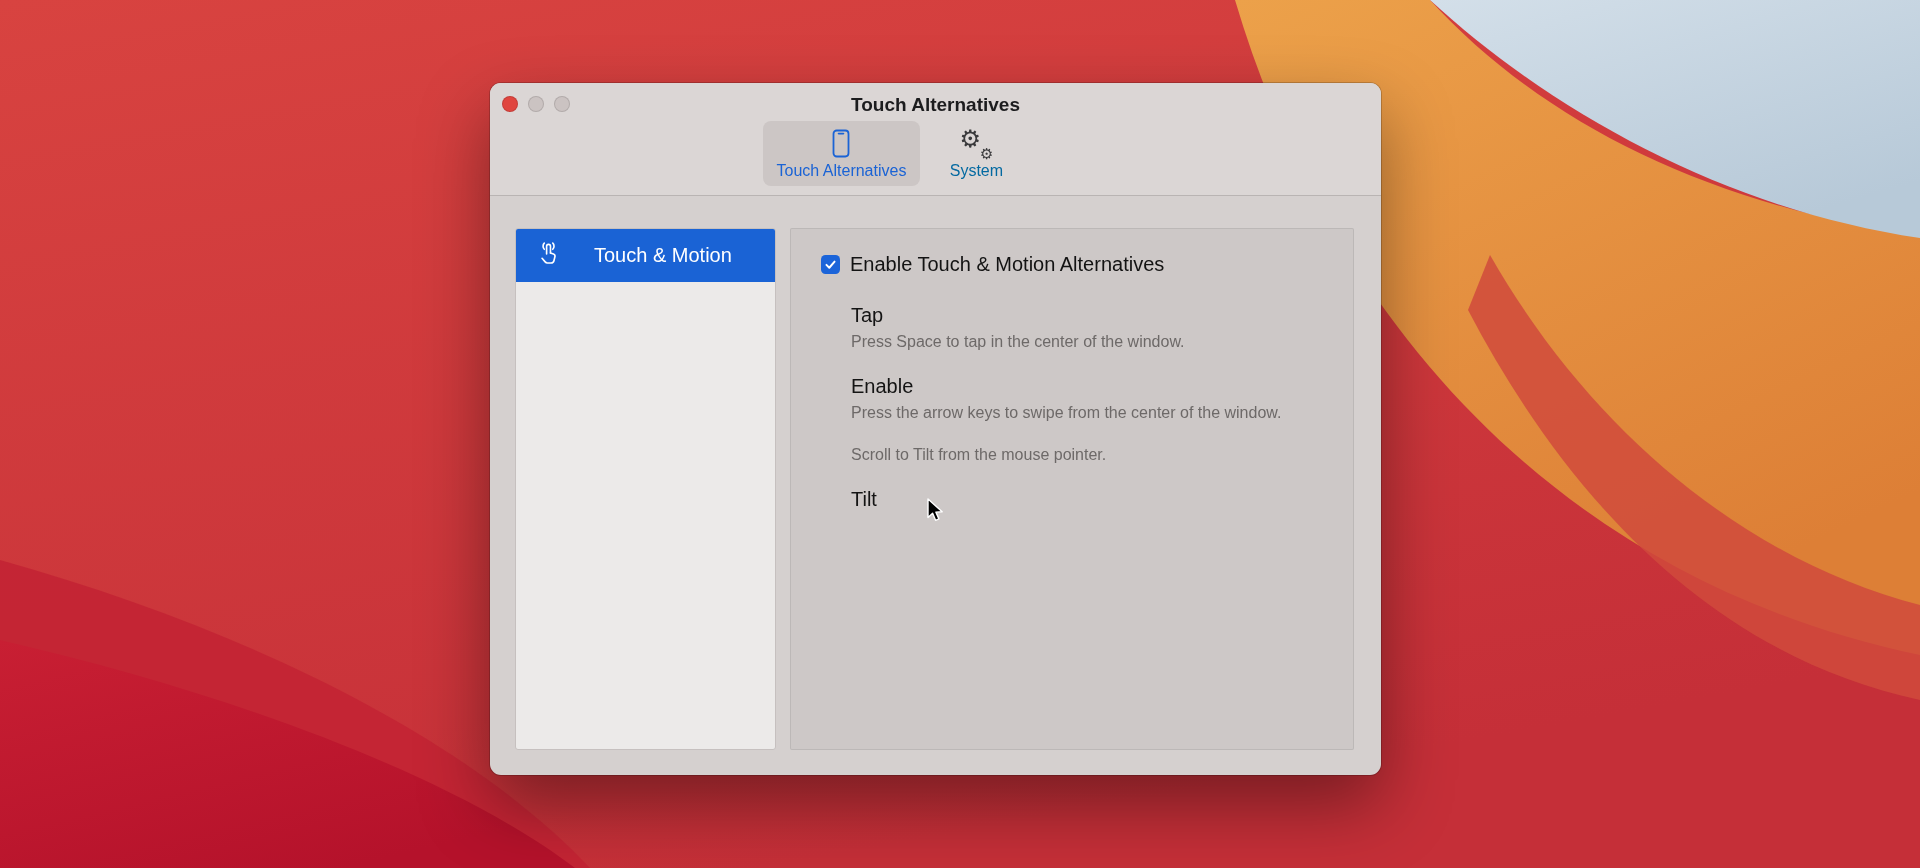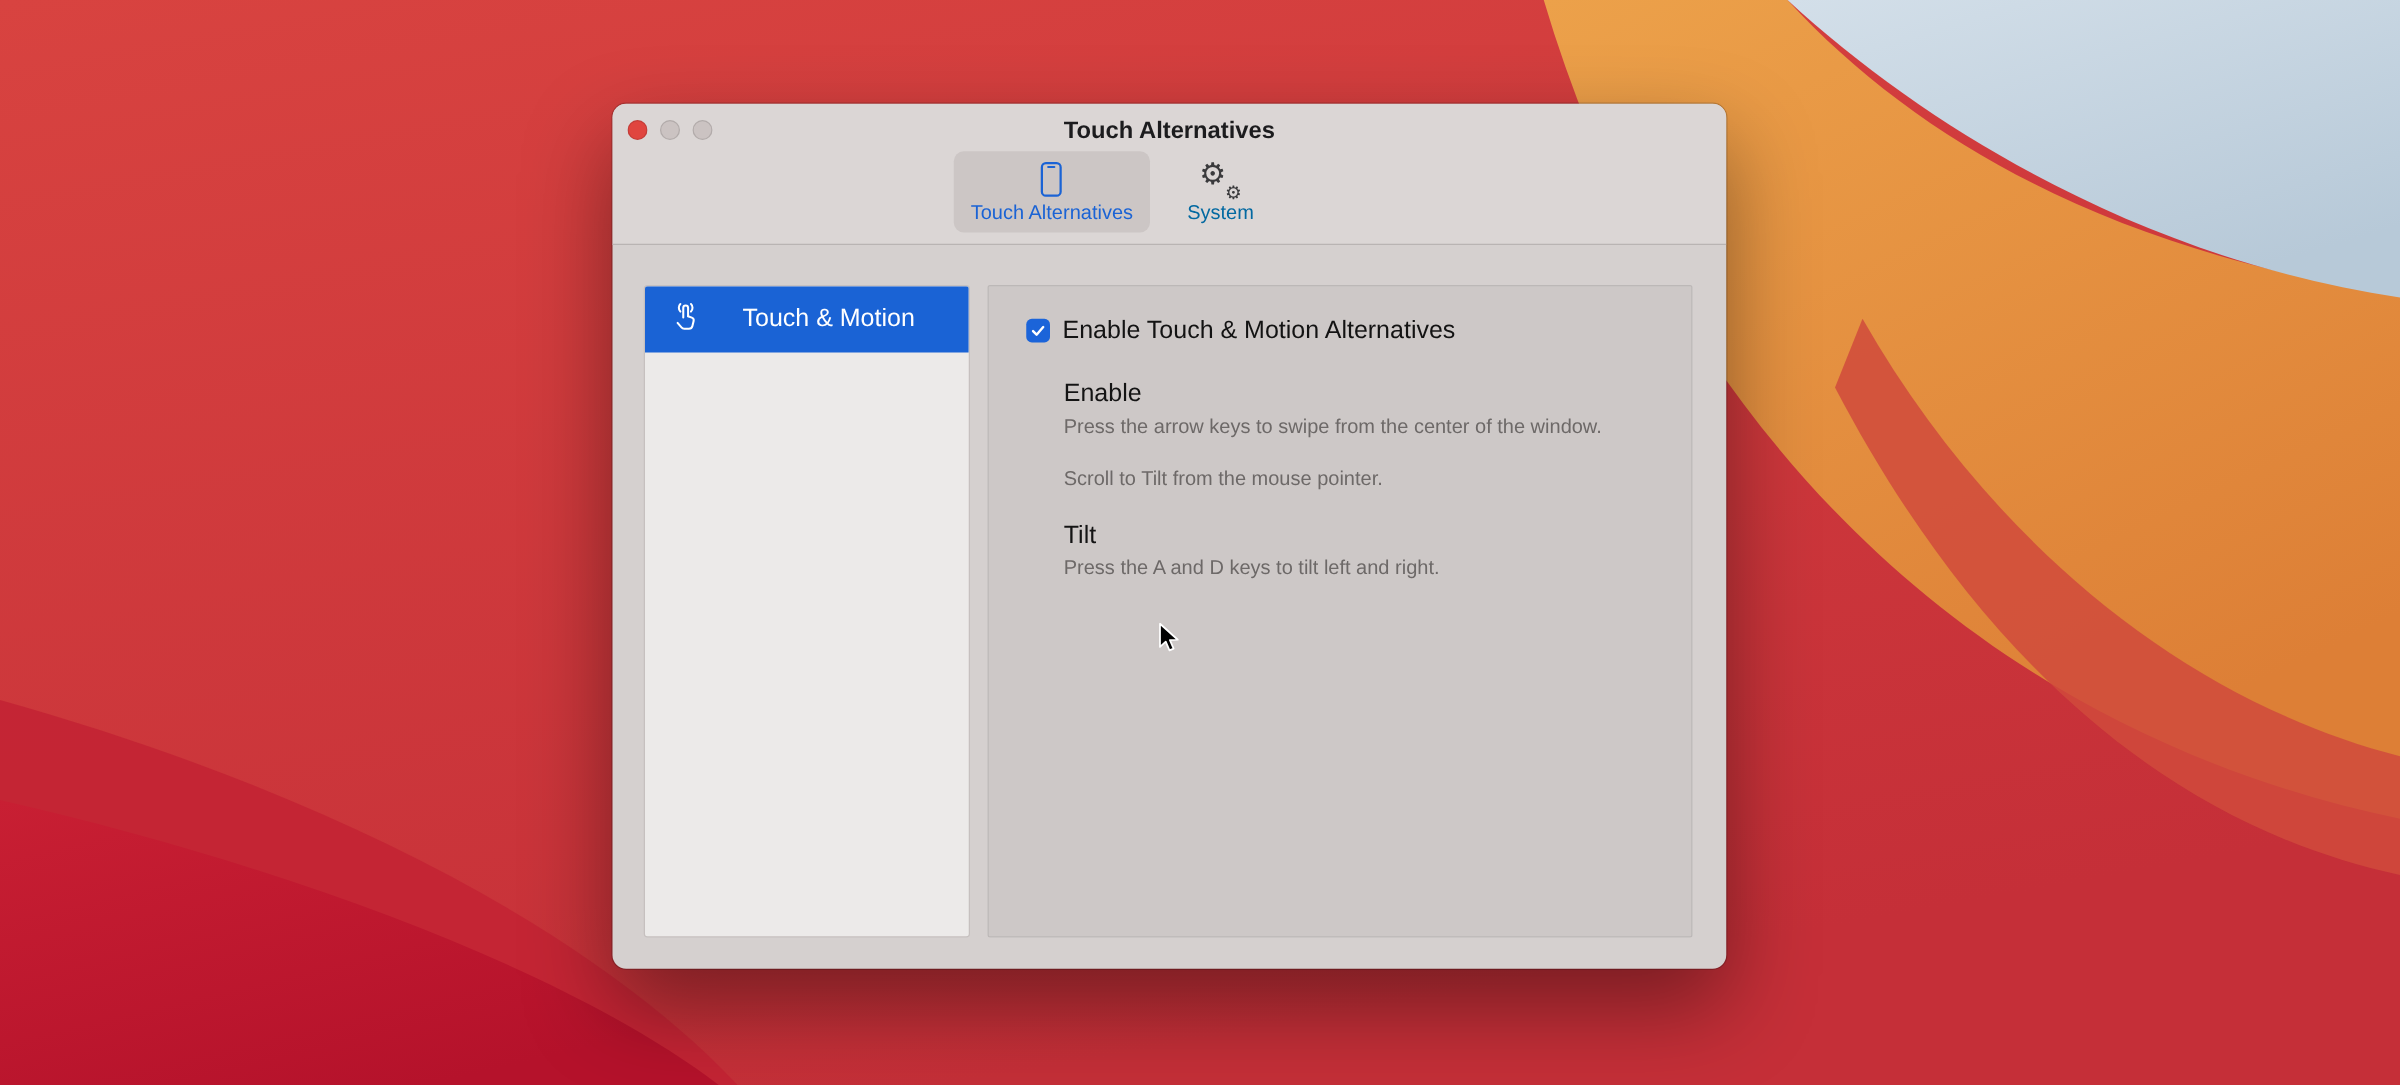--- a/index.html
+++ b/index.html
@@ -205,29 +205,32 @@
         <div class="checkbox">
           <svg width="13" height="13" viewBox="0 0 16 16">
             <polyline points="3,8.5 6.5,12 13,4.5" fill="none" stroke="#ffffff" stroke-width="2.4" stroke-linecap="round" stroke-linejoin="round"></polyline>
           </svg>
         </div>
         <div class="checkbox-label">Enable Touch &amp; Motion Alternatives</div>
       </div>
 
       <div class="features">
         <div class="feature">
+          <div class="feature-title">Tap</div>
+          <div class="feature-desc">Press Space to tap in the center of the window.</div>
+        </div>
+        <div class="feature">
           <div class="feature-title">Enable</div>
           <div class="feature-desc">Press the arrow keys to swipe from the center of the window.</div>
         </div>
         <div class="feature">
           <div class="feature-desc">Scroll to Tilt from the mouse pointer.</div>
         </div>
         <div class="feature">
           <div class="feature-title">Tilt</div>
-          <div class="feature-desc">Press the A and D keys to tilt left and right.</div>
         </div>
       </div>
 
     </div>
   </div>
 </div>
 
 <div class="cursor">
   <svg width="22" height="26" viewBox="0 0 22 26">
     <path d="M3,1 L3,19.5 L7.6,15.3 L10.6,22.3 L13.9,20.9 L10.9,14.1 L17.2,13.8 Z" fill="#000000" stroke="#ffffff" stroke-width="1.4" stroke-linejoin="round"></path>

